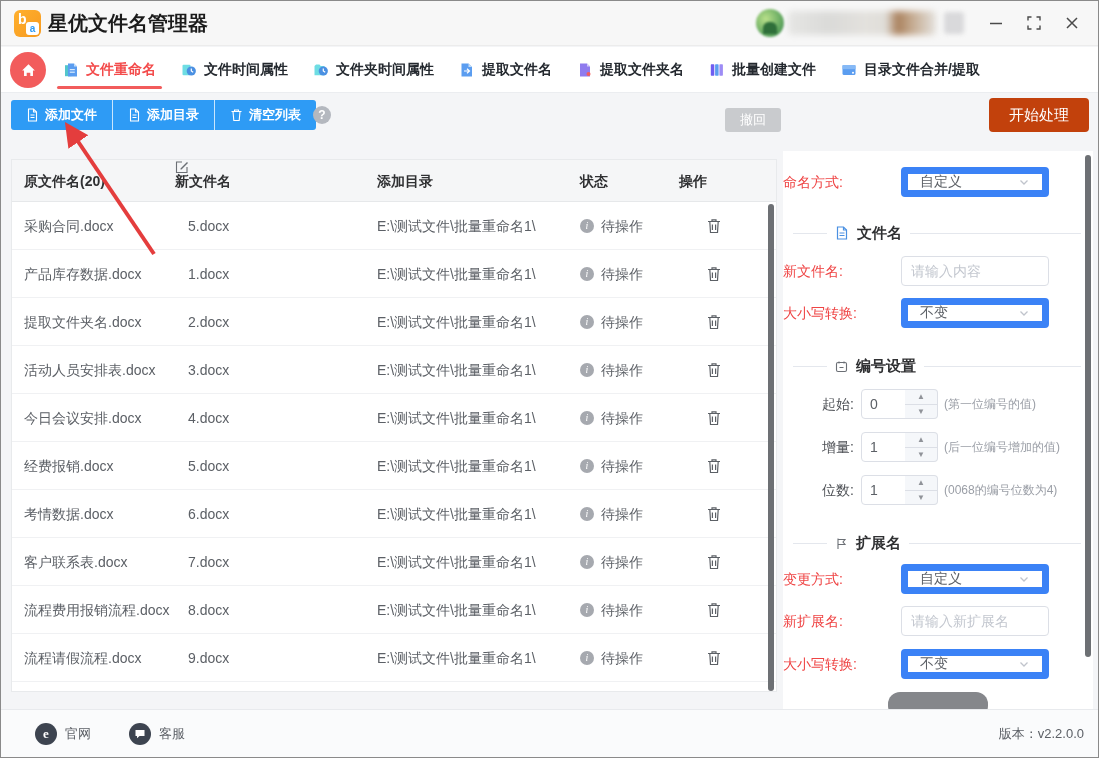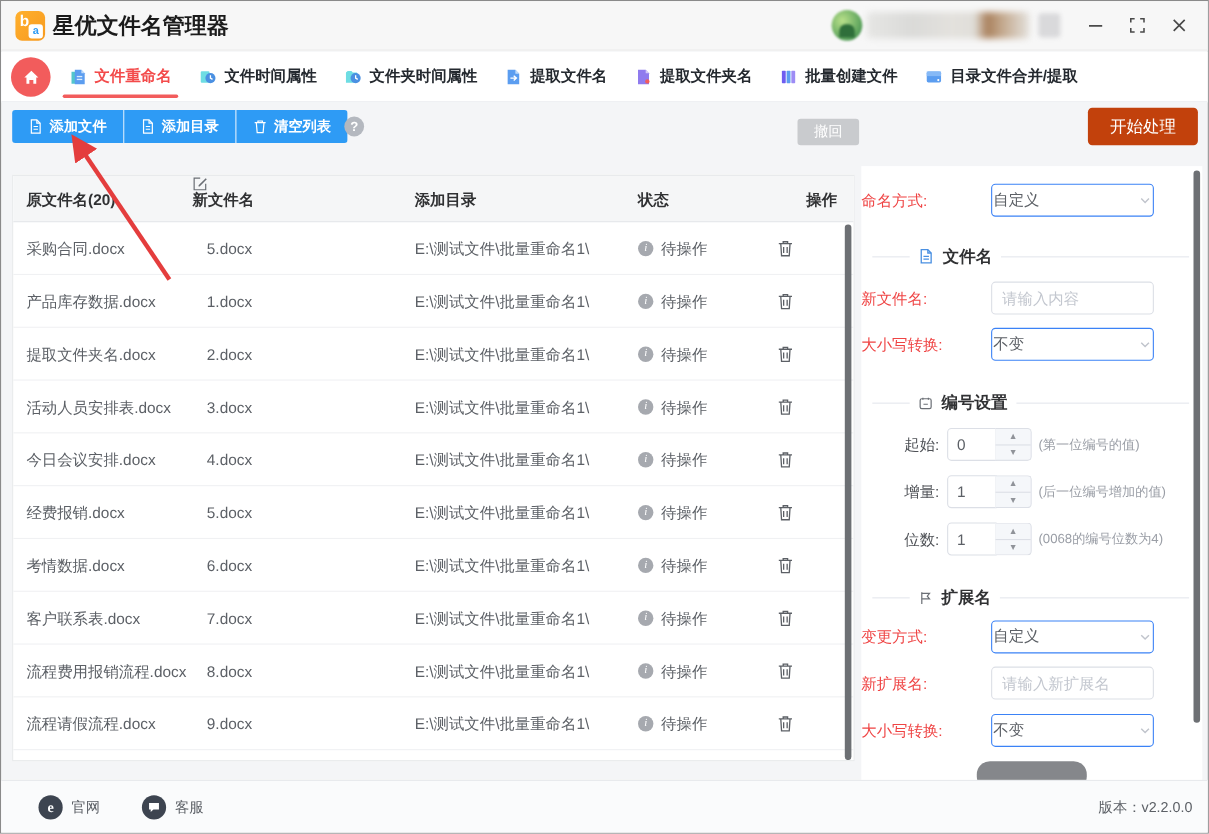--- a/index.html
+++ b/index.html
@@ -37,35 +37,35 @@
   .tool-btn { height:30px; padding:0 15px; display:flex; align-items:center; gap:6px; background:#2e9bf5; border:none; color:#fff; font-size:13px; font-weight:600; cursor:pointer; font-family:inherit; }
   .tool-btn + .tool-btn { border-left:1px solid rgba(255,255,255,.75); }
   .help-circle { position:absolute; left:312px; top:12px; width:18px; height:18px; border-radius:50%; background:#b4b8bf; color:#fff; font-size:12px; font-weight:bold; text-align:center; line-height:18px; cursor:pointer; border:none; }
   .undo-btn { position:absolute; left:724px; top:14px; width:56px; height:24px; border:none; border-radius:3px; background:#c9cbce; color:#fff; font-size:13px; cursor:default; font-family:inherit; }
   .start-btn { position:absolute; right:9px; top:4px; width:100px; height:34px; border:none; border-radius:4px; background:#c2410c; color:#fff; font-size:15px; cursor:pointer; font-family:inherit; }
 
   
   .table-card { position:absolute; left:10px; top:158px; width:766px; height:533px; background:#fff; border:1px solid #e8eaec; overflow:hidden; }
   .thead { position:relative; height:42px; background:#f5f6f7; border-bottom:1px solid #e6e8ea; font-size:14px; font-weight:bold; color:#303133; }
   .thead span, .trow > div { position:absolute; top:0; line-height:42px; white-space:nowrap; }
-  .th1 { left:12px; } .th2 { left:163px; display:flex; align-items:center; gap:5px; } .th3 { left:365px; } .th4 { left:568px; } .th5 { left:721px; }
+  .th1 { left:12px; } .th2 { left:163px; display:flex; align-items:center; gap:5px; } .th3 { left:365px; } .th4 { left:568px; } .th5 { left:667px; }
   .trow { position:relative; height:48px; border-bottom:1px solid #f0f1f3; font-size:14px; color:#5c6066; }
   .trow > div { line-height:48px; }
   .c1 { left:12px; } .c2 { left:176px; } .c3 { left:365px; }
   .c4 { left:568px; display:flex; align-items:center; gap:7px; height:48px; }
   .c5 { left:692px; display:flex; align-items:center; height:48px; }
   .info-i { width:14px; height:14px; border-radius:50%; background:#a6a9af; color:#fff; font-size:10px; font-style:italic; font-family:"Liberation Serif",serif; text-align:center; line-height:14px; flex:0 0 auto; }
   .trash-btn { background:none; border:none; cursor:pointer; padding:2px; display:flex; }
   .tbl-scroll { position:absolute; right:2px; top:44px; width:6px; height:487px; border-radius:3px; background:#6d7074; }
 
   
   .panel { position:absolute; left:782px; top:150px; width:310px; height:560px; background:#fff; font-size:14px; color:#5c6066; }
   .p-row { position:absolute; left:0; width:100%; height:30px; }
   .p-label { position:absolute; left:0; top:0; width:112px; line-height:30px; color:#ef4444; }
-  .p-field { position:absolute; left:118px; top:0; width:148px; height:30px; border:1px solid #3b82f6; border-radius:4px; background:#fff; display:flex; align-items:center; padding:0 1px; cursor:pointer; }
+  .p-field { position:absolute; left:118px; top:0; width:148px; height:30px; border:7px solid #3b82f6; border-radius:4px; background:#fff; display:flex; align-items:center; padding:0 12px; cursor:pointer; }
   .p-field .chev { margin-left:auto; }
   .p-input { position:absolute; left:118px; top:0; width:148px; height:30px; border:1px solid #dcdfe6; border-radius:4px; padding:0 9px; font-size:14px; color:#5c6066; font-family:inherit; outline:none; }
   .p-input::placeholder { color:#c3c7cf; }
   .p-div { position:absolute; left:10px; right:12px; height:18px; display:flex; align-items:center; gap:8px; }
   .p-div .seg { height:1px; background:#e4e7ed; }
   .p-div .seg.l { width:34px; } .p-div .seg.r { flex:1; }
   .p-div .sec-title { font-size:15px; font-weight:bold; color:#303133; }
   .spin-label { position:absolute; left:0; width:71px; text-align:right; line-height:30px; color:#4e5156; }
   .spin-input { position:absolute; left:78px; width:45px; height:30px; border:1px solid #dcdfe6; border-radius:4px 0 0 4px; padding:0 8px; font-size:14px; color:#5c6066; font-family:inherit; outline:none; }
   .spin-box { position:absolute; left:122px; width:33px; height:30px; border:1px solid #dcdfe6; border-left:none; border-radius:0 4px 4px 0; background:#f5f7fa; display:flex; flex-direction:column; }

